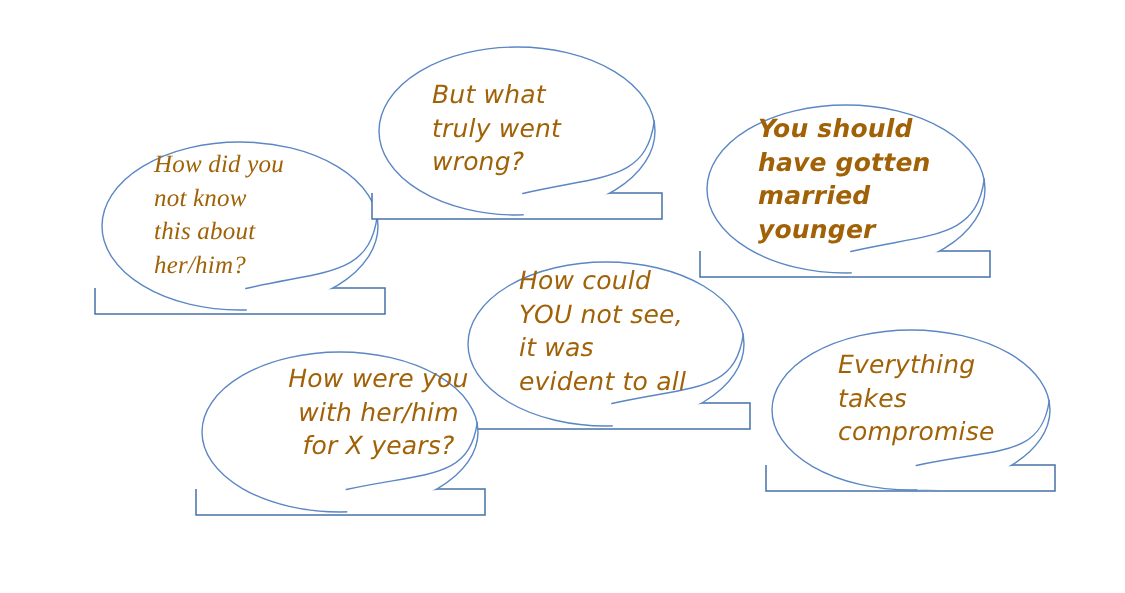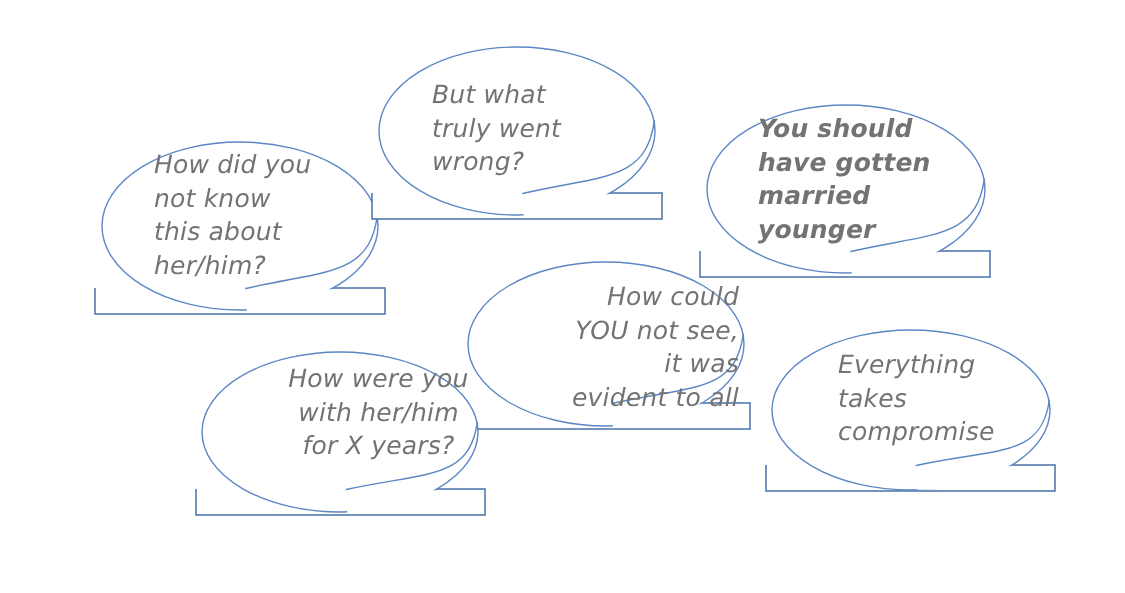--- a/index.html
+++ b/index.html
@@ -30,21 +30,21 @@
 
   .bubble-svg {
     position: absolute;
     left: 0;
     top: 0;
     overflow: visible;
   }
 
   .bubble-text {
     position: absolute;
-    color: #737373;
+    color: #a16207;
     font-family: "DejaVu Sans", "Liberation Sans", sans-serif;
     font-style: italic;
     font-size: 25px;
     line-height: 33.5px;
     letter-spacing: 0.2px;
     white-space: pre-line;
     font-weight: 400;
     text-rendering: geometricPrecision;
   }
 </style>
@@ -52,21 +52,21 @@
 <body>
 
 <div id="canvas">
     <div class="bubble" style="left: 89px; top: 136px; width: 302px; height: 184px;">
       <svg class="bubble-svg" width="302" height="184" viewBox="0 0 302 184">
         <path d="M 6 152 L 6 178 L 296 178 L 296 152 L 156.8 152" fill="#ffffff" stroke="#4472A8" stroke-width="1.5" stroke-linejoin="miter"></path>
         <ellipse cx="151" cy="90" rx="138" ry="84" fill="#ffffff" stroke="#5B87C5" stroke-width="1.4"></ellipse>
         <path d="M 288.31 79.92 C 280.03000000000003 140.4, 236.84 134.02, 156.8 152.5" fill="none" stroke="#5B87C5" stroke-width="1.4" stroke-linecap="round"></path>
         <path d="M 157.8 153.2 L 294.8 153.2 L 294.8 176.8 L 157.8 176.8 Z" fill="#ffffff" stroke="none"></path>
       </svg>
-      <div class="bubble-text" style="left: 65px; top: 12px; width: 210px;">How did you
+      <div class="bubble-text" style="left: 65px; top: 12px; width: 210px; font-family: Liberation Serif, serif;">How did you
 not know
 this about
 her/him?</div>
     </div>
     <div class="bubble" style="left: 366px; top: 41px; width: 302px; height: 184px;">
       <svg class="bubble-svg" width="302" height="184" viewBox="0 0 302 184">
         <path d="M 6 152 L 6 178 L 296 178 L 296 152 L 156.8 152" fill="#ffffff" stroke="#4472A8" stroke-width="1.5" stroke-linejoin="miter"></path>
         <ellipse cx="151" cy="90" rx="138" ry="84" fill="#ffffff" stroke="#5B87C5" stroke-width="1.4"></ellipse>
         <path d="M 288.31 79.92 C 280.03000000000003 140.4, 236.84 134.02, 156.8 152.5" fill="none" stroke="#5B87C5" stroke-width="1.4" stroke-linecap="round"></path>
         <path d="M 157.8 153.2 L 294.8 153.2 L 294.8 176.8 L 157.8 176.8 Z" fill="#ffffff" stroke="none"></path>
@@ -87,21 +87,21 @@
 married
 younger</div>
     </div>
     <div class="bubble" style="left: 456px; top: 256px; width: 300px; height: 179px;">
       <svg class="bubble-svg" width="300" height="179" viewBox="0 0 300 179">
         <path d="M 6 147 L 6 173 L 294 173 L 294 147 L 155.76 147" fill="#ffffff" stroke="#4472A8" stroke-width="1.5" stroke-linejoin="miter"></path>
         <ellipse cx="150" cy="88" rx="138" ry="82" fill="#ffffff" stroke="#5B87C5" stroke-width="1.4"></ellipse>
         <path d="M 287.31 78.16 C 279.03000000000003 137.2, 235.79999999999998 129.46, 155.76 147.5" fill="none" stroke="#5B87C5" stroke-width="1.4" stroke-linecap="round"></path>
         <path d="M 156.76 148.2 L 292.8 148.2 L 292.8 171.8 L 156.76 171.8 Z" fill="#ffffff" stroke="none"></path>
       </svg>
-      <div class="bubble-text" style="left: 63px; top: 24px; width: 220px; text-align: right;">How could
+      <div class="bubble-text" style="left: 63px; top: 8px; width: 220px;">How could
 YOU not see,
 it was
 evident to all</div>
     </div>
     <div class="bubble" style="left: 190px; top: 346px; width: 301px; height: 175px;">
       <svg class="bubble-svg" width="301" height="175" viewBox="0 0 301 175">
         <path d="M 6 143 L 6 169 L 295 169 L 295 143 L 156.28 143" fill="#ffffff" stroke="#4472A8" stroke-width="1.5" stroke-linejoin="miter"></path>
         <ellipse cx="150" cy="86" rx="138" ry="80" fill="#ffffff" stroke="#5B87C5" stroke-width="1.4"></ellipse>
         <path d="M 287.31 76.4 C 279.03000000000003 134, 236.32 125.9, 156.28 143.5" fill="none" stroke="#5B87C5" stroke-width="1.4" stroke-linecap="round"></path>
         <path d="M 157.28 144.2 L 293.8 144.2 L 293.8 167.8 L 157.28 167.8 Z" fill="#ffffff" stroke="none"></path>

